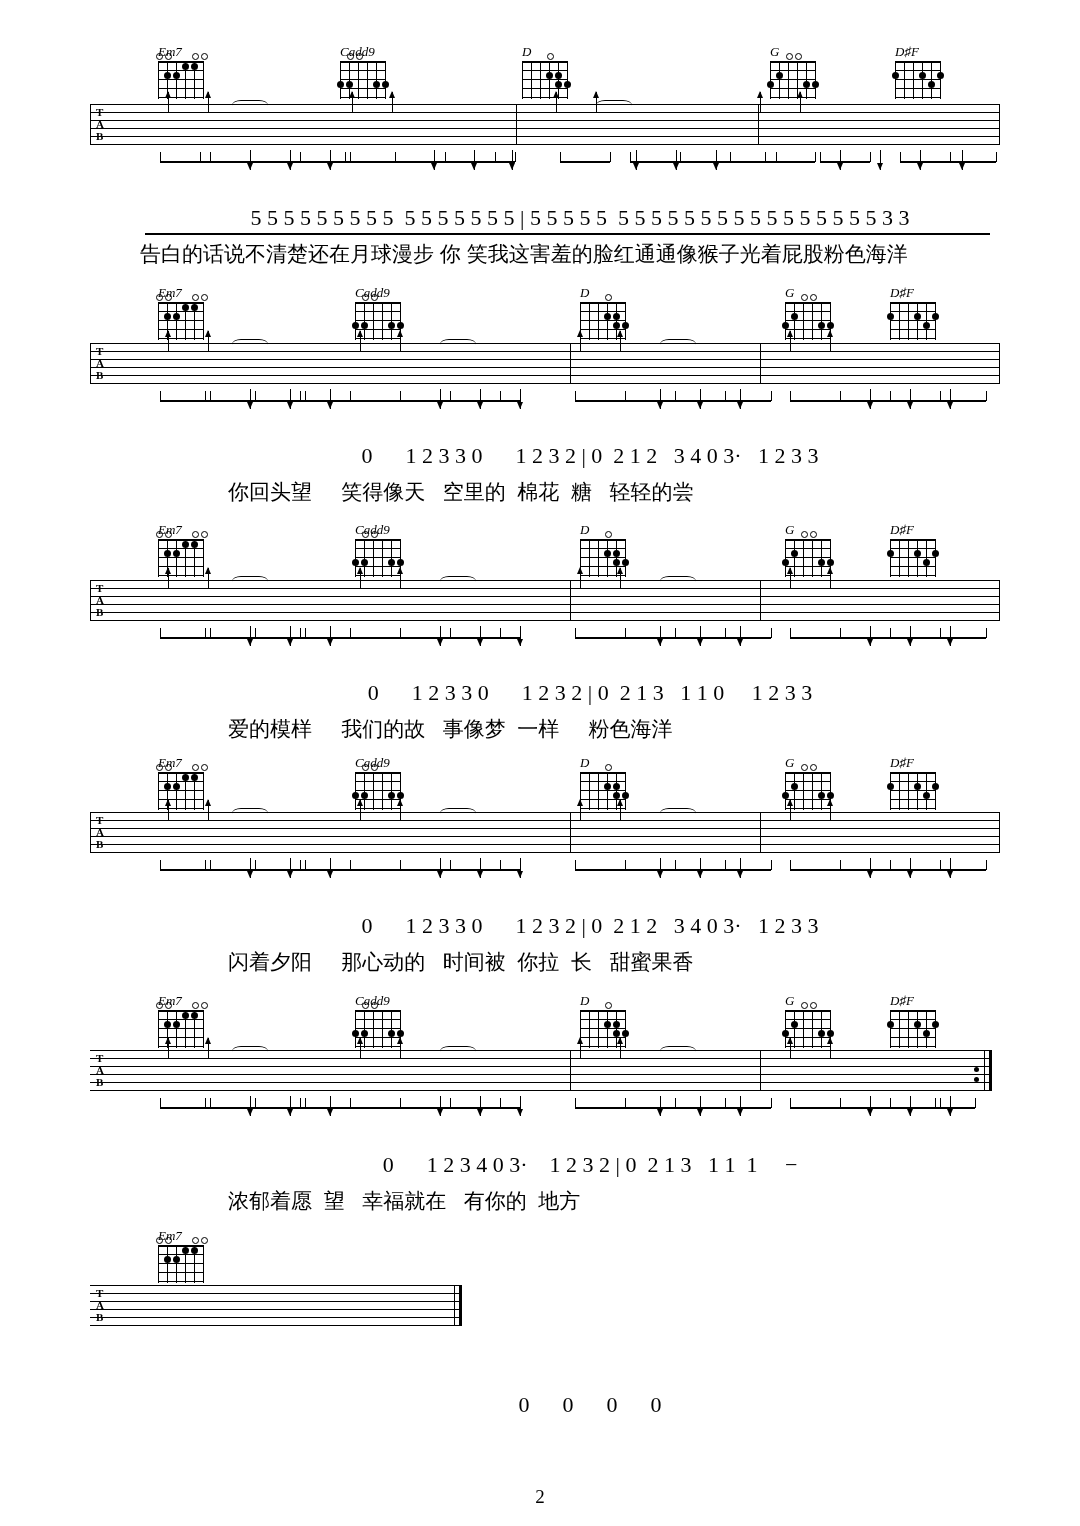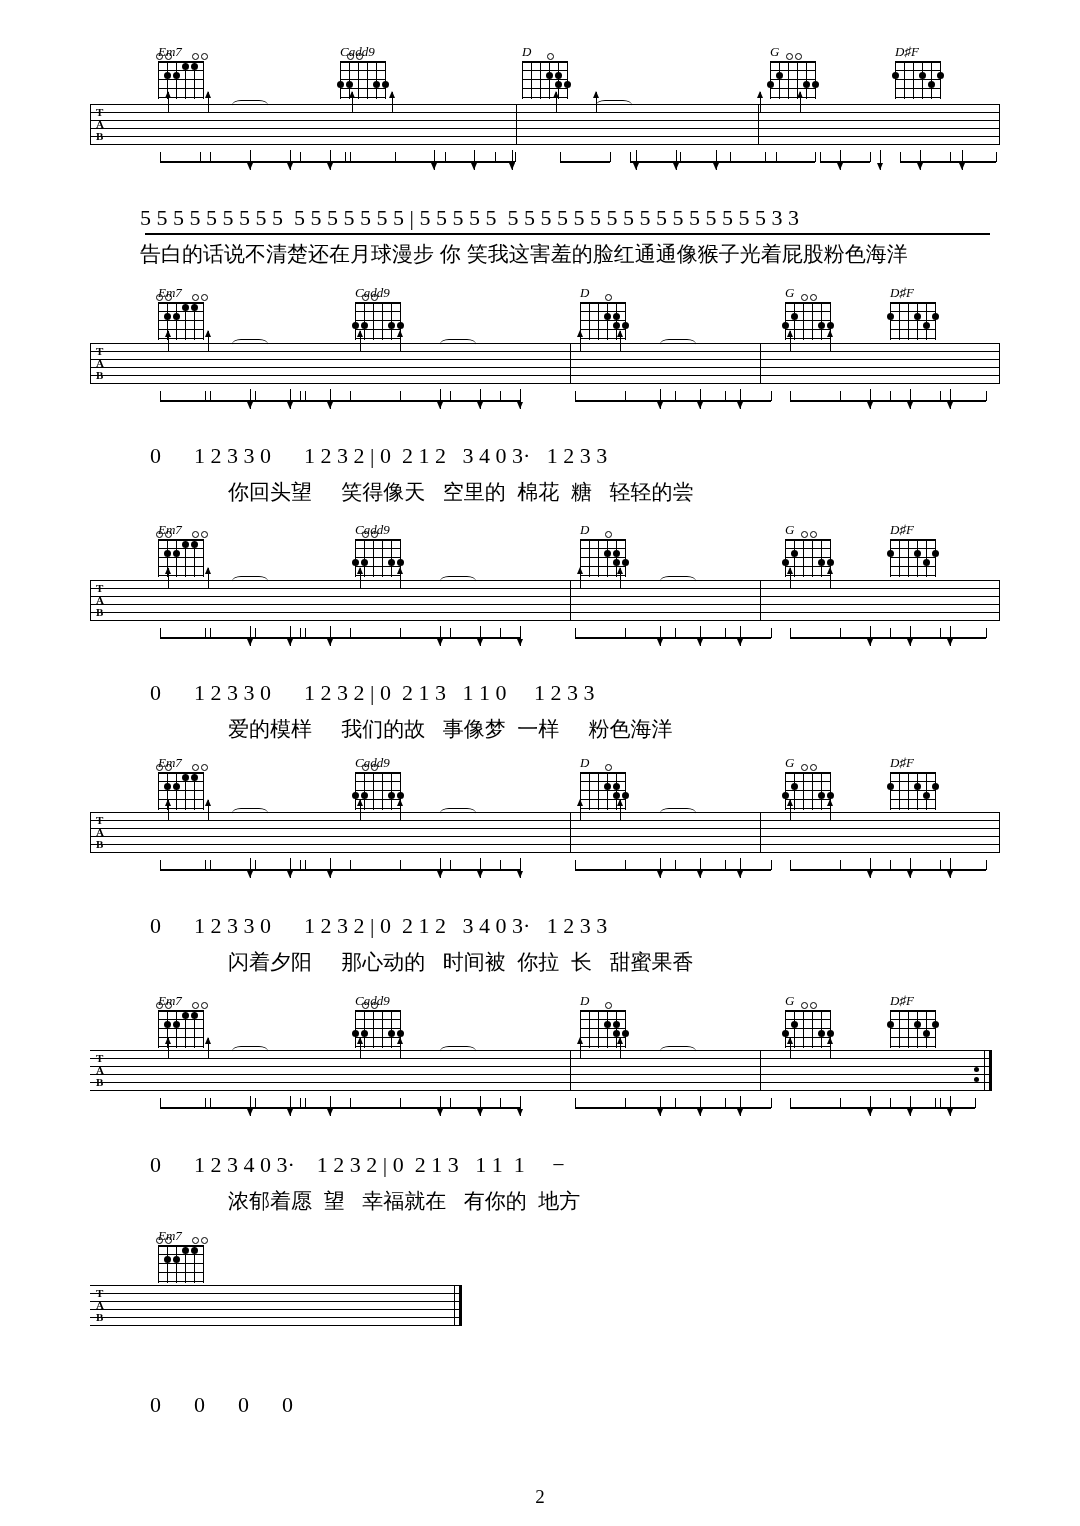--- a/index.html
+++ b/index.html
@@ -24,21 +24,21 @@
   .staff .clef{position:absolute;left:6px;top:2px;font-size:11px;line-height:11px;font-weight:bold;font-family:"Liberation Serif",serif;}
   .arrowU,.arrowD{position:absolute;width:1px;background:#000;}
   .ahead{position:absolute;width:0;height:0;}
   .slur{position:absolute;border-top:1.4px solid #000;border-radius:50%/100%;height:10px;}
   .beam{position:absolute;height:2px;background:#000;}
   .stem{position:absolute;width:1px;height:10px;background:#000;}
   .repeatdots{position:absolute;}
   .repeatdots i{display:block;width:5px;height:5px;background:#000;border-radius:50%;margin:5px 0;}
 
   
-  .numrow{position:absolute;font-family:"Liberation Serif",serif;font-size:22px;letter-spacing:0;white-space:pre;}
+  .numrow{position:absolute;font-family:"Liberation Serif",serif;font-size:22px;letter-spacing:0;white-space:pre;text-align:center;}
   .lyricrow{position:absolute;font-family:"Liberation Sans",sans-serif;font-size:21px;white-space:pre;}
   .underline{position:absolute;height:1.5px;background:#000;}
 
   .pagenum{position:absolute;left:0;width:1080px;text-align:center;font-size:19px;font-family:"Liberation Serif",serif;}
 </style>
 </head>
 <body>
 
 <div class="page">
   <div id="render-root">

